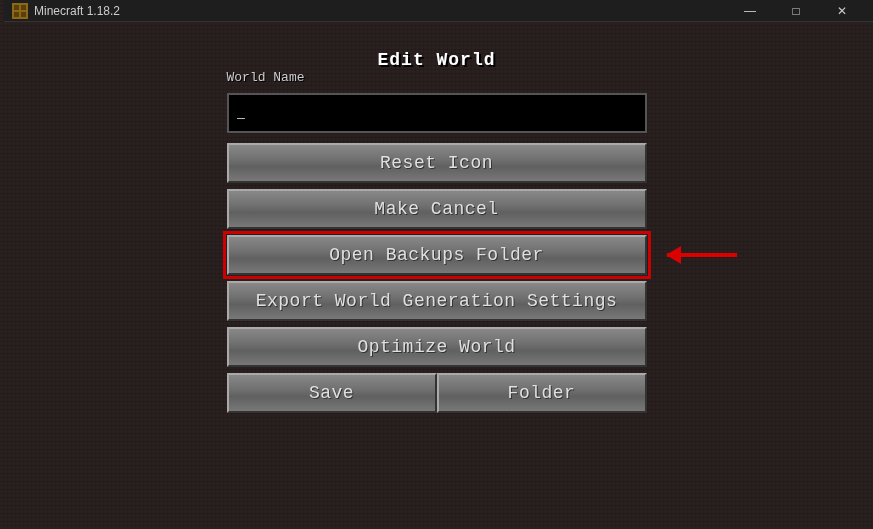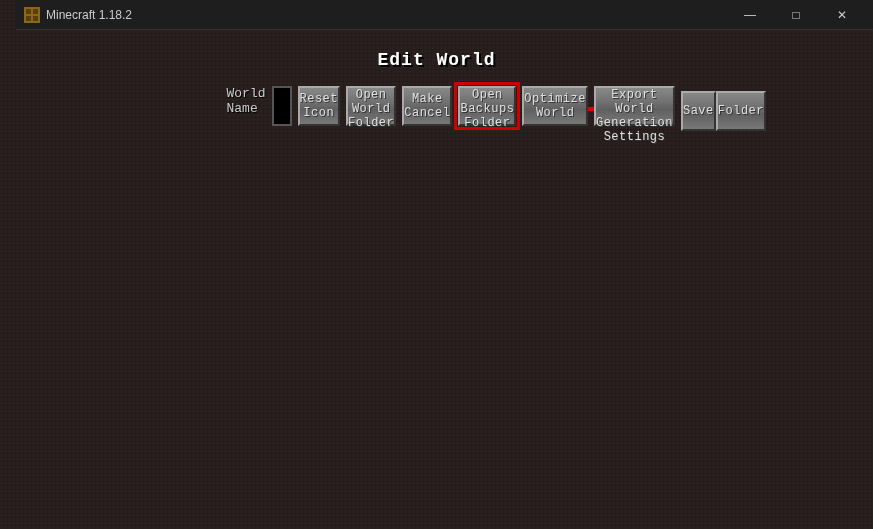--- a/index.html
+++ b/index.html
@@ -32,23 +32,23 @@
           transparent 3px,
           rgba(0,0,0,0.1) 3px,
           rgba(0,0,0,0.1) 4px
         );
     }
 
     
     .titlebar {
       position: absolute;
       top: 0;
-      left: 16px;
+      left: 4px;
       right: 0;
-      height: 30px;
+      height: 22px;
       background: #1e1e1e;
       display: flex;
       align-items: center;
       padding: 0 8px;
       border-bottom: 1px solid #333;
     }
 
     .titlebar-icon {
       width: 16px;
       height: 16px;
@@ -96,31 +96,30 @@
       align-items: center;
       padding: 20px;
     }
 
     
     .page-title {
       color: #ffffff;
       font-size: 18px;
       font-weight: bold;
       text-align: left;
-      margin-bottom: 16px;
       text-shadow: 2px 2px 0px #000000;
       letter-spacing: 1px;
       font-family: 'Courier New', monospace;
     }
 
     
     .form-container {
       width: 420px;
       display: flex;
-      flex-direction: row;
+      flex-direction: column;
       align-items: stretch;
       gap: 6px;
     }
 
     
     .field-label {
       color: #cccccc;
       font-size: 13px;
       font-family: 'Courier New', monospace;
       text-shadow: 1px 1px 0px #000;
@@ -145,21 +144,21 @@
     .mc-button {
       width: 100%;
       height: 40px;
       background: linear-gradient(to bottom, #888888 0%, #707070 40%, #606060 60%, #787878 100%);
       border: none;
       border-top: 2px solid #aaaaaa;
       border-left: 2px solid #aaaaaa;
       border-right: 2px solid #333333;
       border-bottom: 2px solid #333333;
       color: #e0e0e0;
-      font-size: 12px;
+      font-size: 18px;
       font-family: 'Courier New', monospace;
       cursor: pointer;
       text-shadow: 1px 1px 0px #333333;
       letter-spacing: 0.5px;
       position: relative;
       outline: none;
     }
 
     
     .mc-button.highlighted {
@@ -231,31 +230,30 @@
   <h1 class="page-title">Edit World</h1>
 
   <div class="form-container">
 
     <label class="field-label">World Name</label>
 
     <input type="text" class="world-name-input" value="_" style="">
 
     <button class="mc-button">Reset Icon</button>
 
-    <button class="mc-button">Open World Folder</button>
 
     <button class="mc-button">Make Cancel</button>
 
     <div class="row-with-arrow">
       <button class="mc-button highlighted">Open Backups Folder</button>
       <div class="external-arrow"></div>
     </div>
 
+    <button class="mc-button">Export World Generation Settings</button>
+
     <button class="mc-button">Optimize World</button>
-
-    <button class="mc-button">Export World Generation Settings</button>
 
     <div class="button-row">
       <button class="mc-button">Save</button>
       <button class="mc-button">Folder</button>
     </div>
   </div>
 </div>
 
 </body></html>

